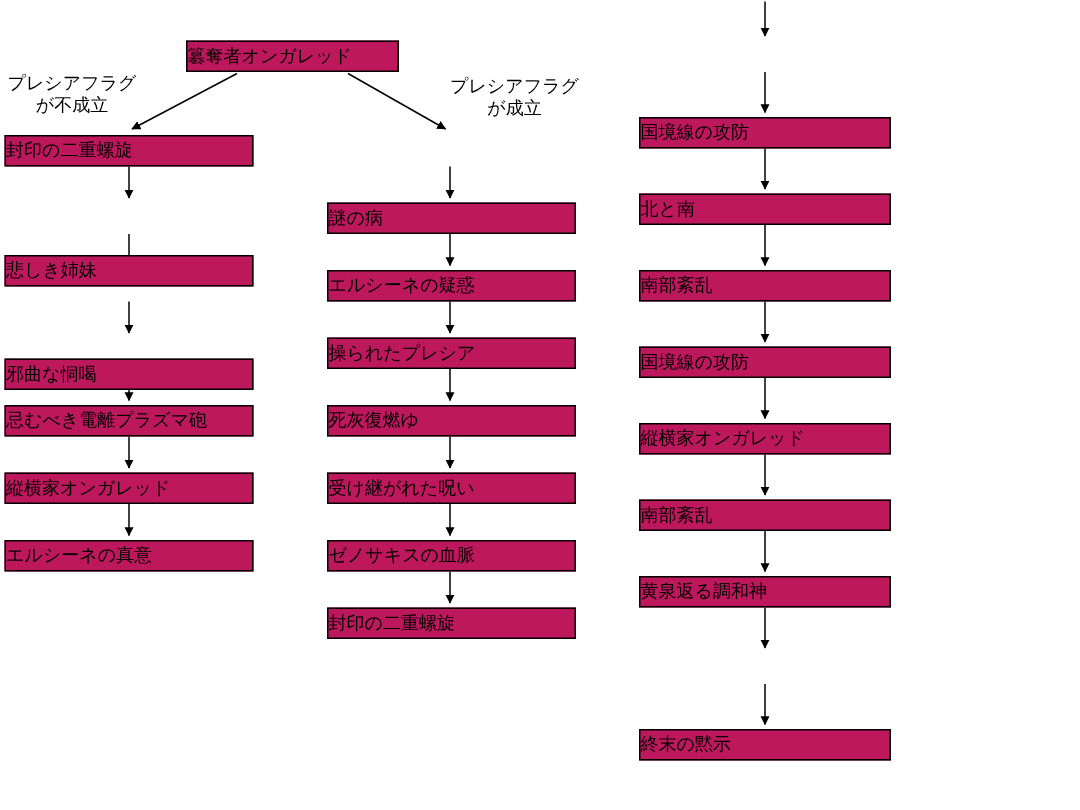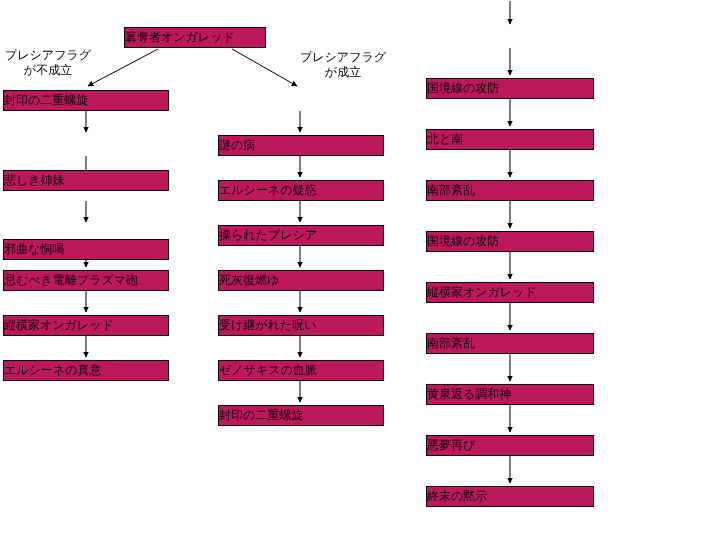--- a/index.html
+++ b/index.html
@@ -110,16 +110,15 @@
   <div class="node" style="left:218px; top:360px; width:164px">ゼノサキスの血脈</div>
   <div class="node" style="left:218px; top:405px; width:164px">封印の二重螺旋</div>
 
   <div class="node" style="left:426px; top:78px;  width:166px">国境線の攻防</div>
   <div class="node" style="left:426px; top:129px; width:166px">北と南</div>
   <div class="node" style="left:426px; top:180px; width:166px">南部紊乱</div>
   <div class="node" style="left:426px; top:231px; width:166px">国境線の攻防</div>
   <div class="node" style="left:426px; top:333px; width:166px">南部紊乱</div>
   <div class="node" style="left:426px; top:282px; width:166px">縦横家オンガレッド</div>
   <div class="node" style="left:426px; top:384px; width:166px">黄泉返る調和神</div>
-  <div class="node" style="left:426px; top:435px; width:166px">悪夢再び</div>
   <div class="node" style="left:426px; top:486px; width:166px">終末の黙示</div>
 
 </div>
 
 </body></html>

